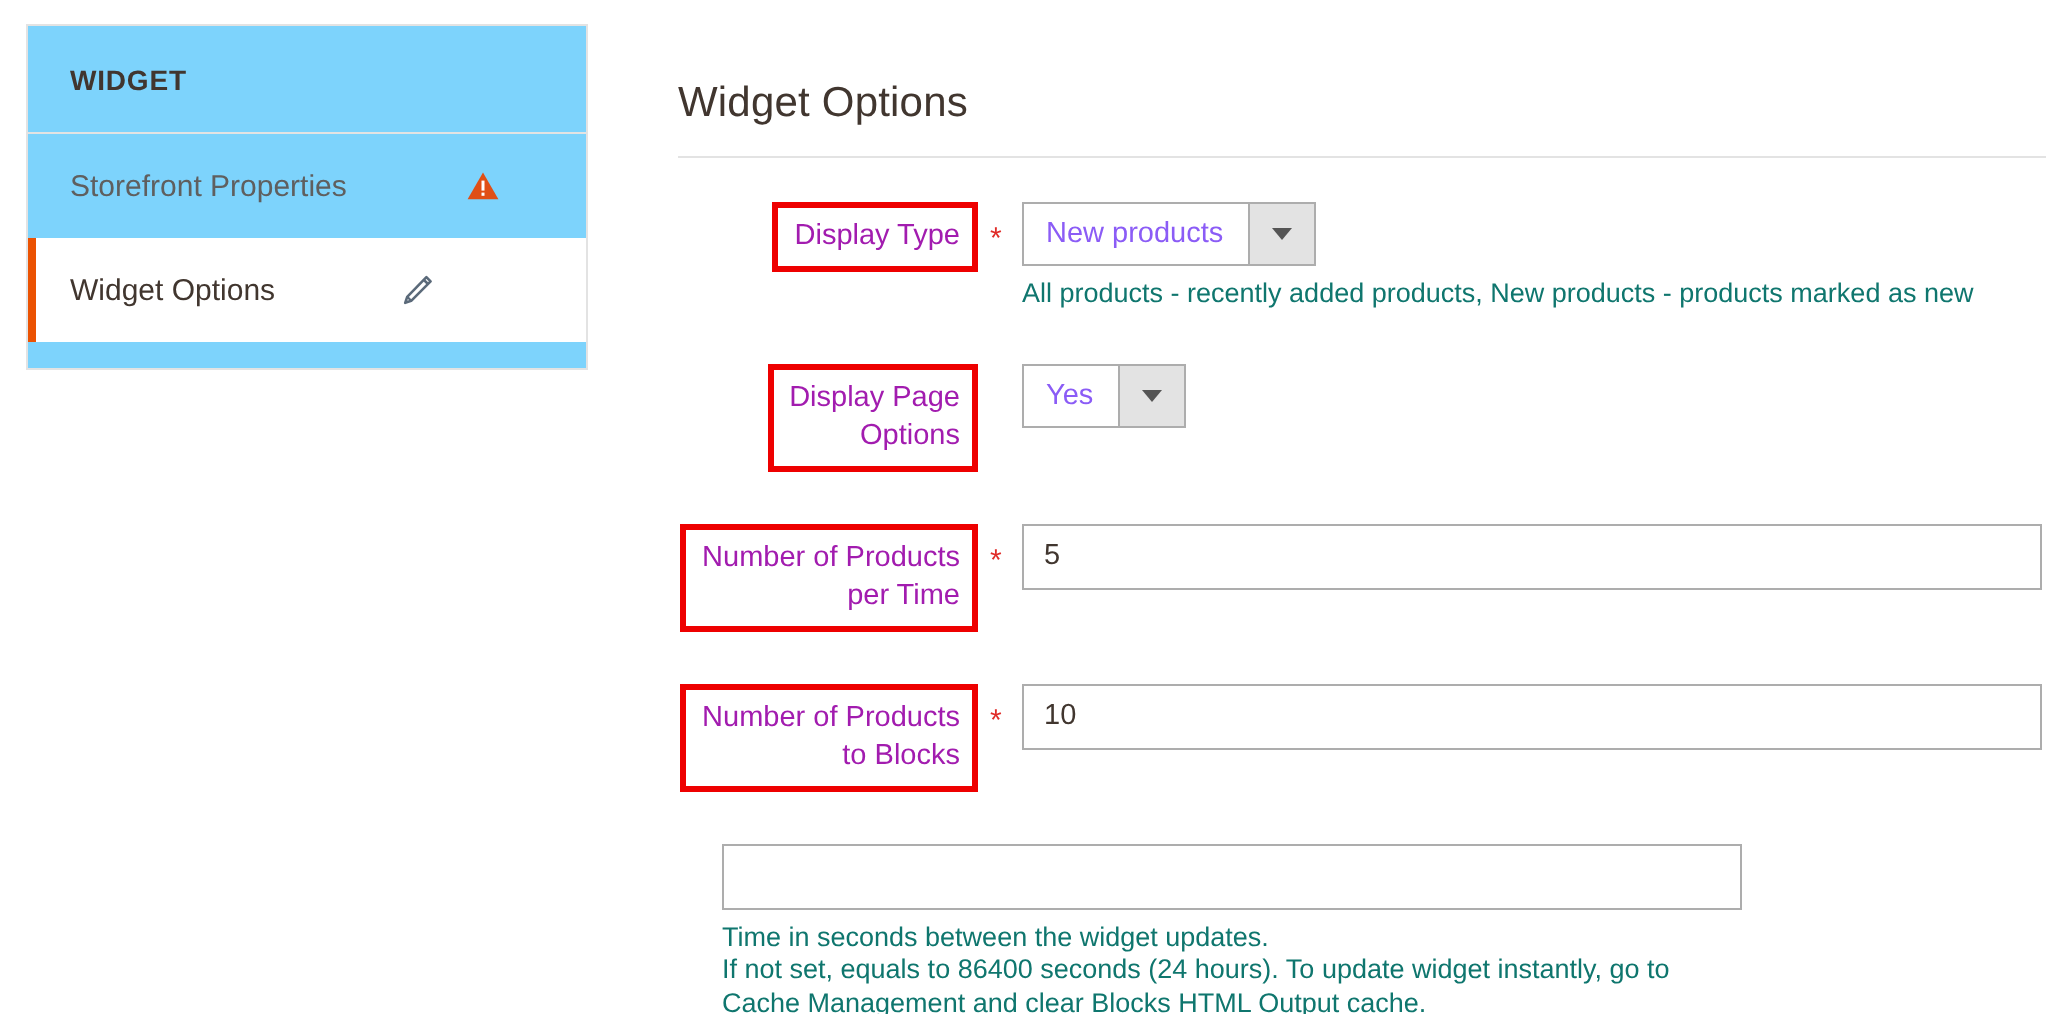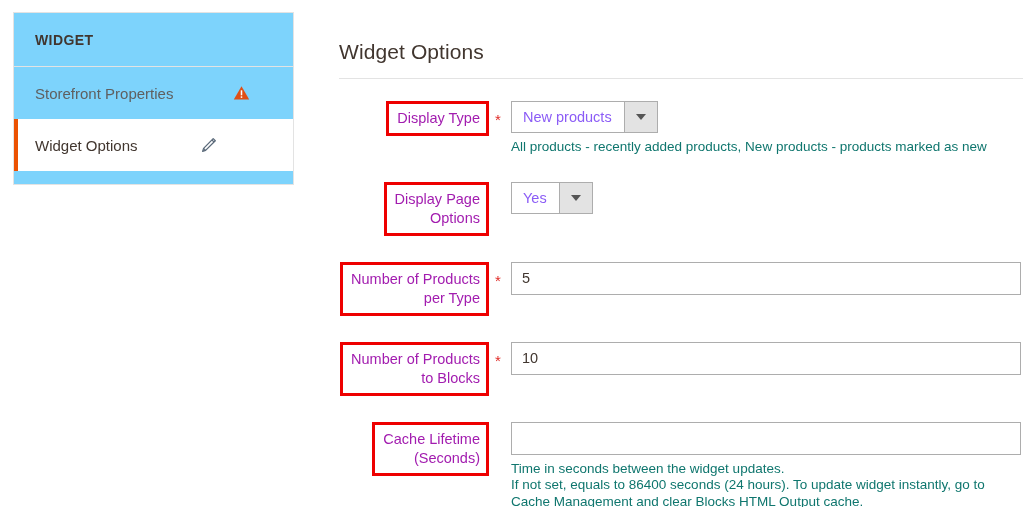--- a/index.html
+++ b/index.html
@@ -258,21 +258,21 @@
         </div>
       </div>
     </div>
 
     <div class="spacer-md"></div>
 
     <div class="field-row">
       <div class="label-cell">
         <div class="label-box">
           <span>Number of Products</span><br>
-          <span>per Type</span>
+          <span>per Time</span>
         </div>
       </div>
       <div class="req-star">*</div>
       <div class="control-cell">
         <input class="text-input" type="text" value="5" style="">
       </div>
     </div>
 
     <div class="spacer-md"></div>
 
@@ -285,26 +285,20 @@
       </div>
       <div class="req-star">*</div>
       <div class="control-cell">
         <input class="text-input" type="text" value="10" style="">
       </div>
     </div>
 
     <div class="spacer-md"></div>
 
     <div class="field-row">
-      <div class="label-cell">
-        <div class="label-box">
-          <span>Cache Lifetime</span><br>
-          <span>(Seconds)</span>
-        </div>
-      </div>
       <div class="req-star hidden"></div>
       <div class="control-cell">
         <input class="text-input" type="text" value="" style="">
         <div class="help-text">
           <span class="ht-line">Time in seconds between the widget updates.</span>
           <span class="ht-line">If not set, equals to 86400 seconds (24 hours). To update widget instantly, go to Cache Management and clear Blocks HTML Output cache.</span>
 
         </div>
       </div>
     </div>

